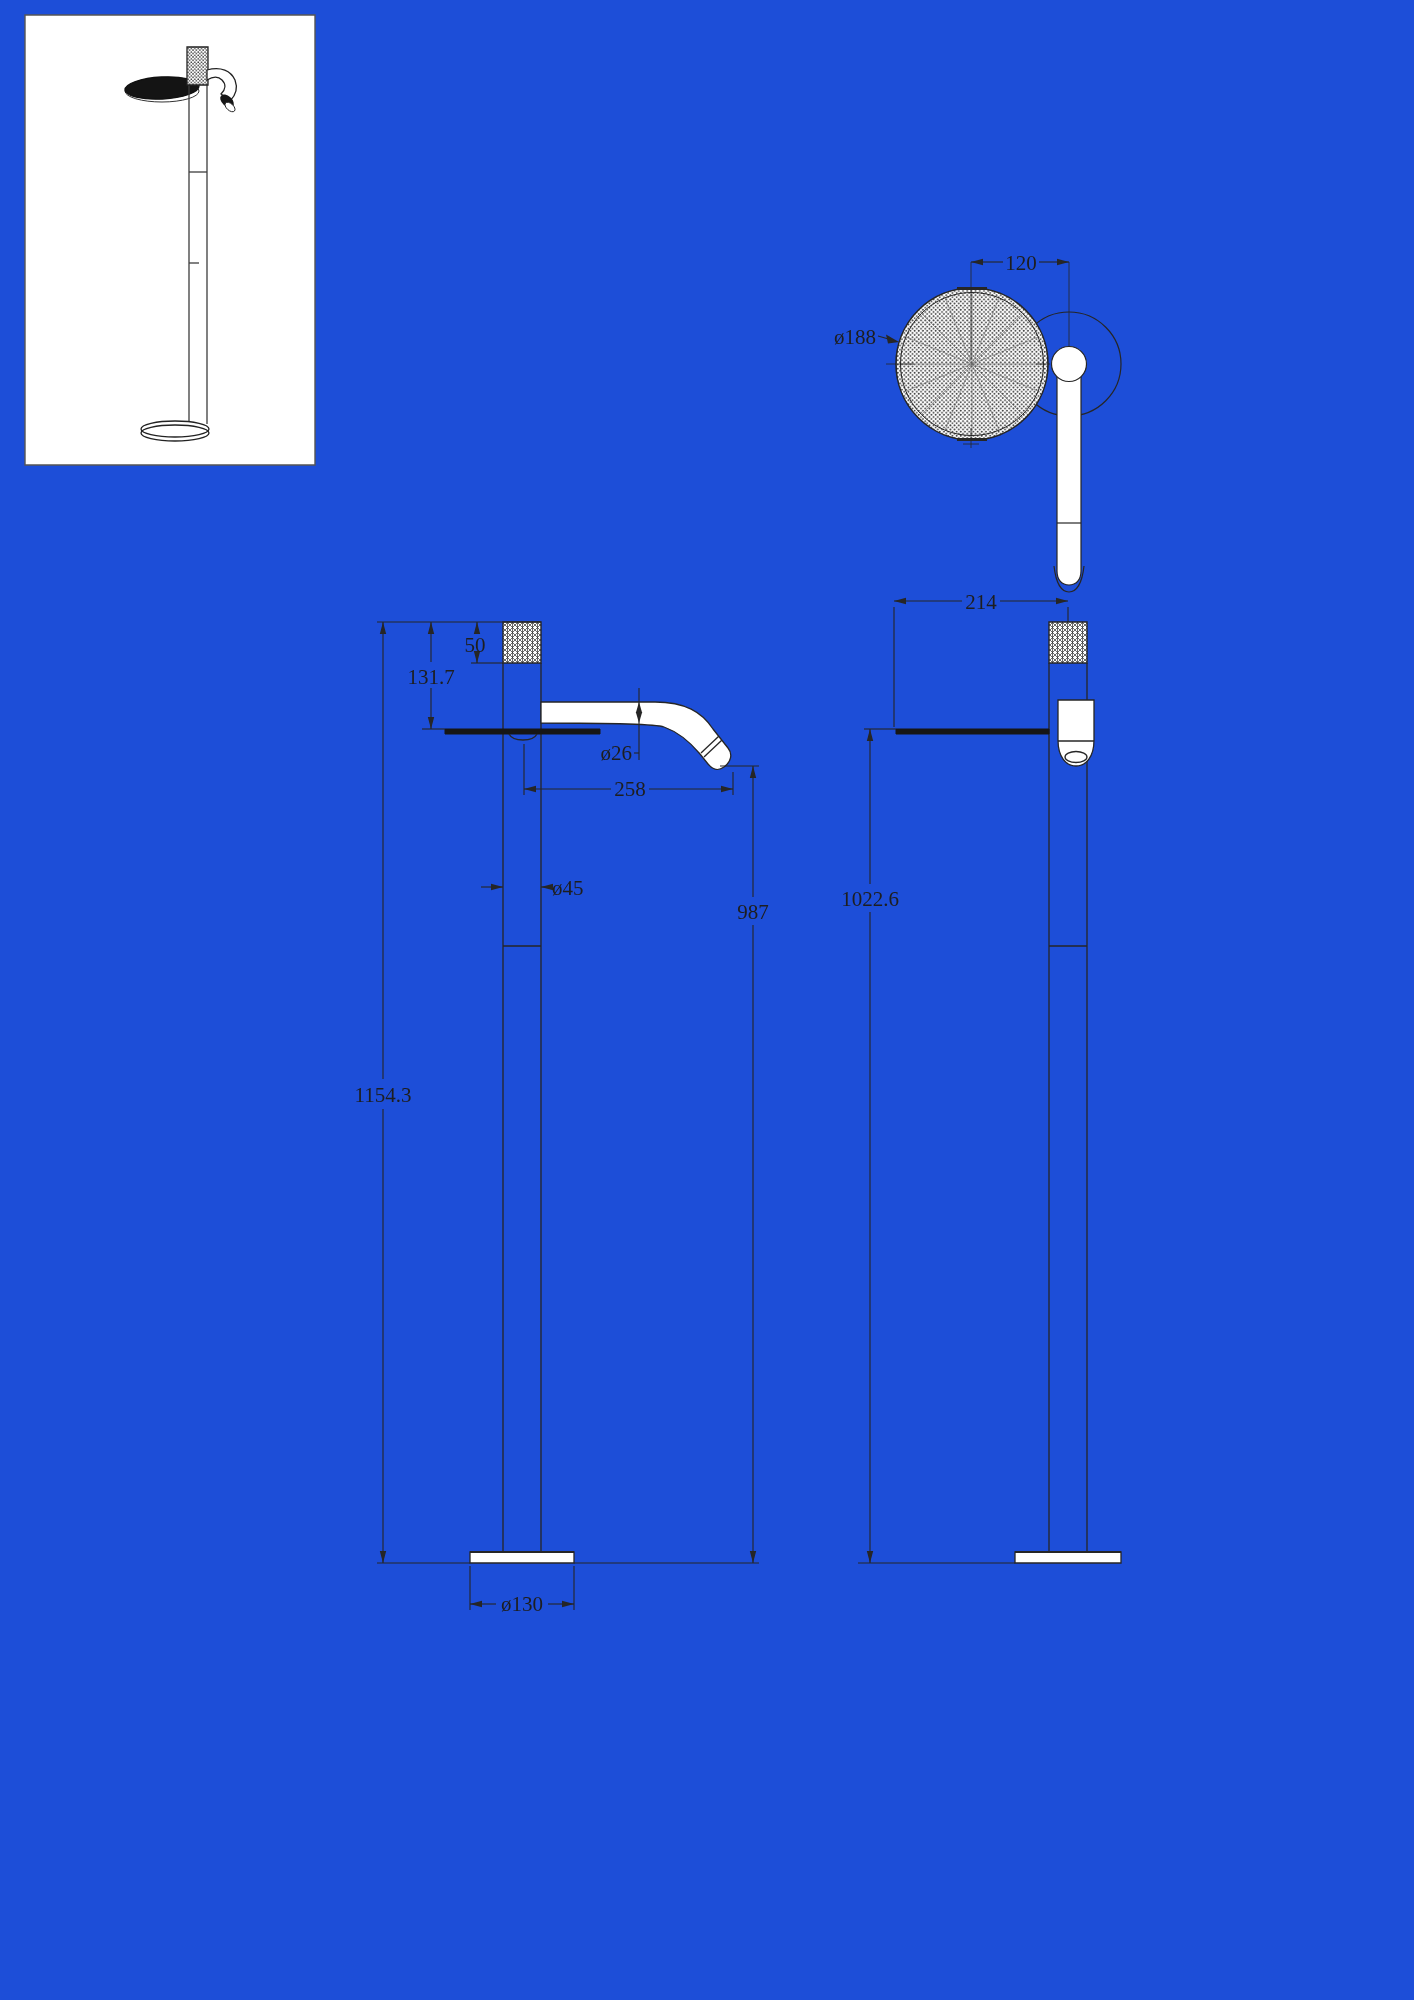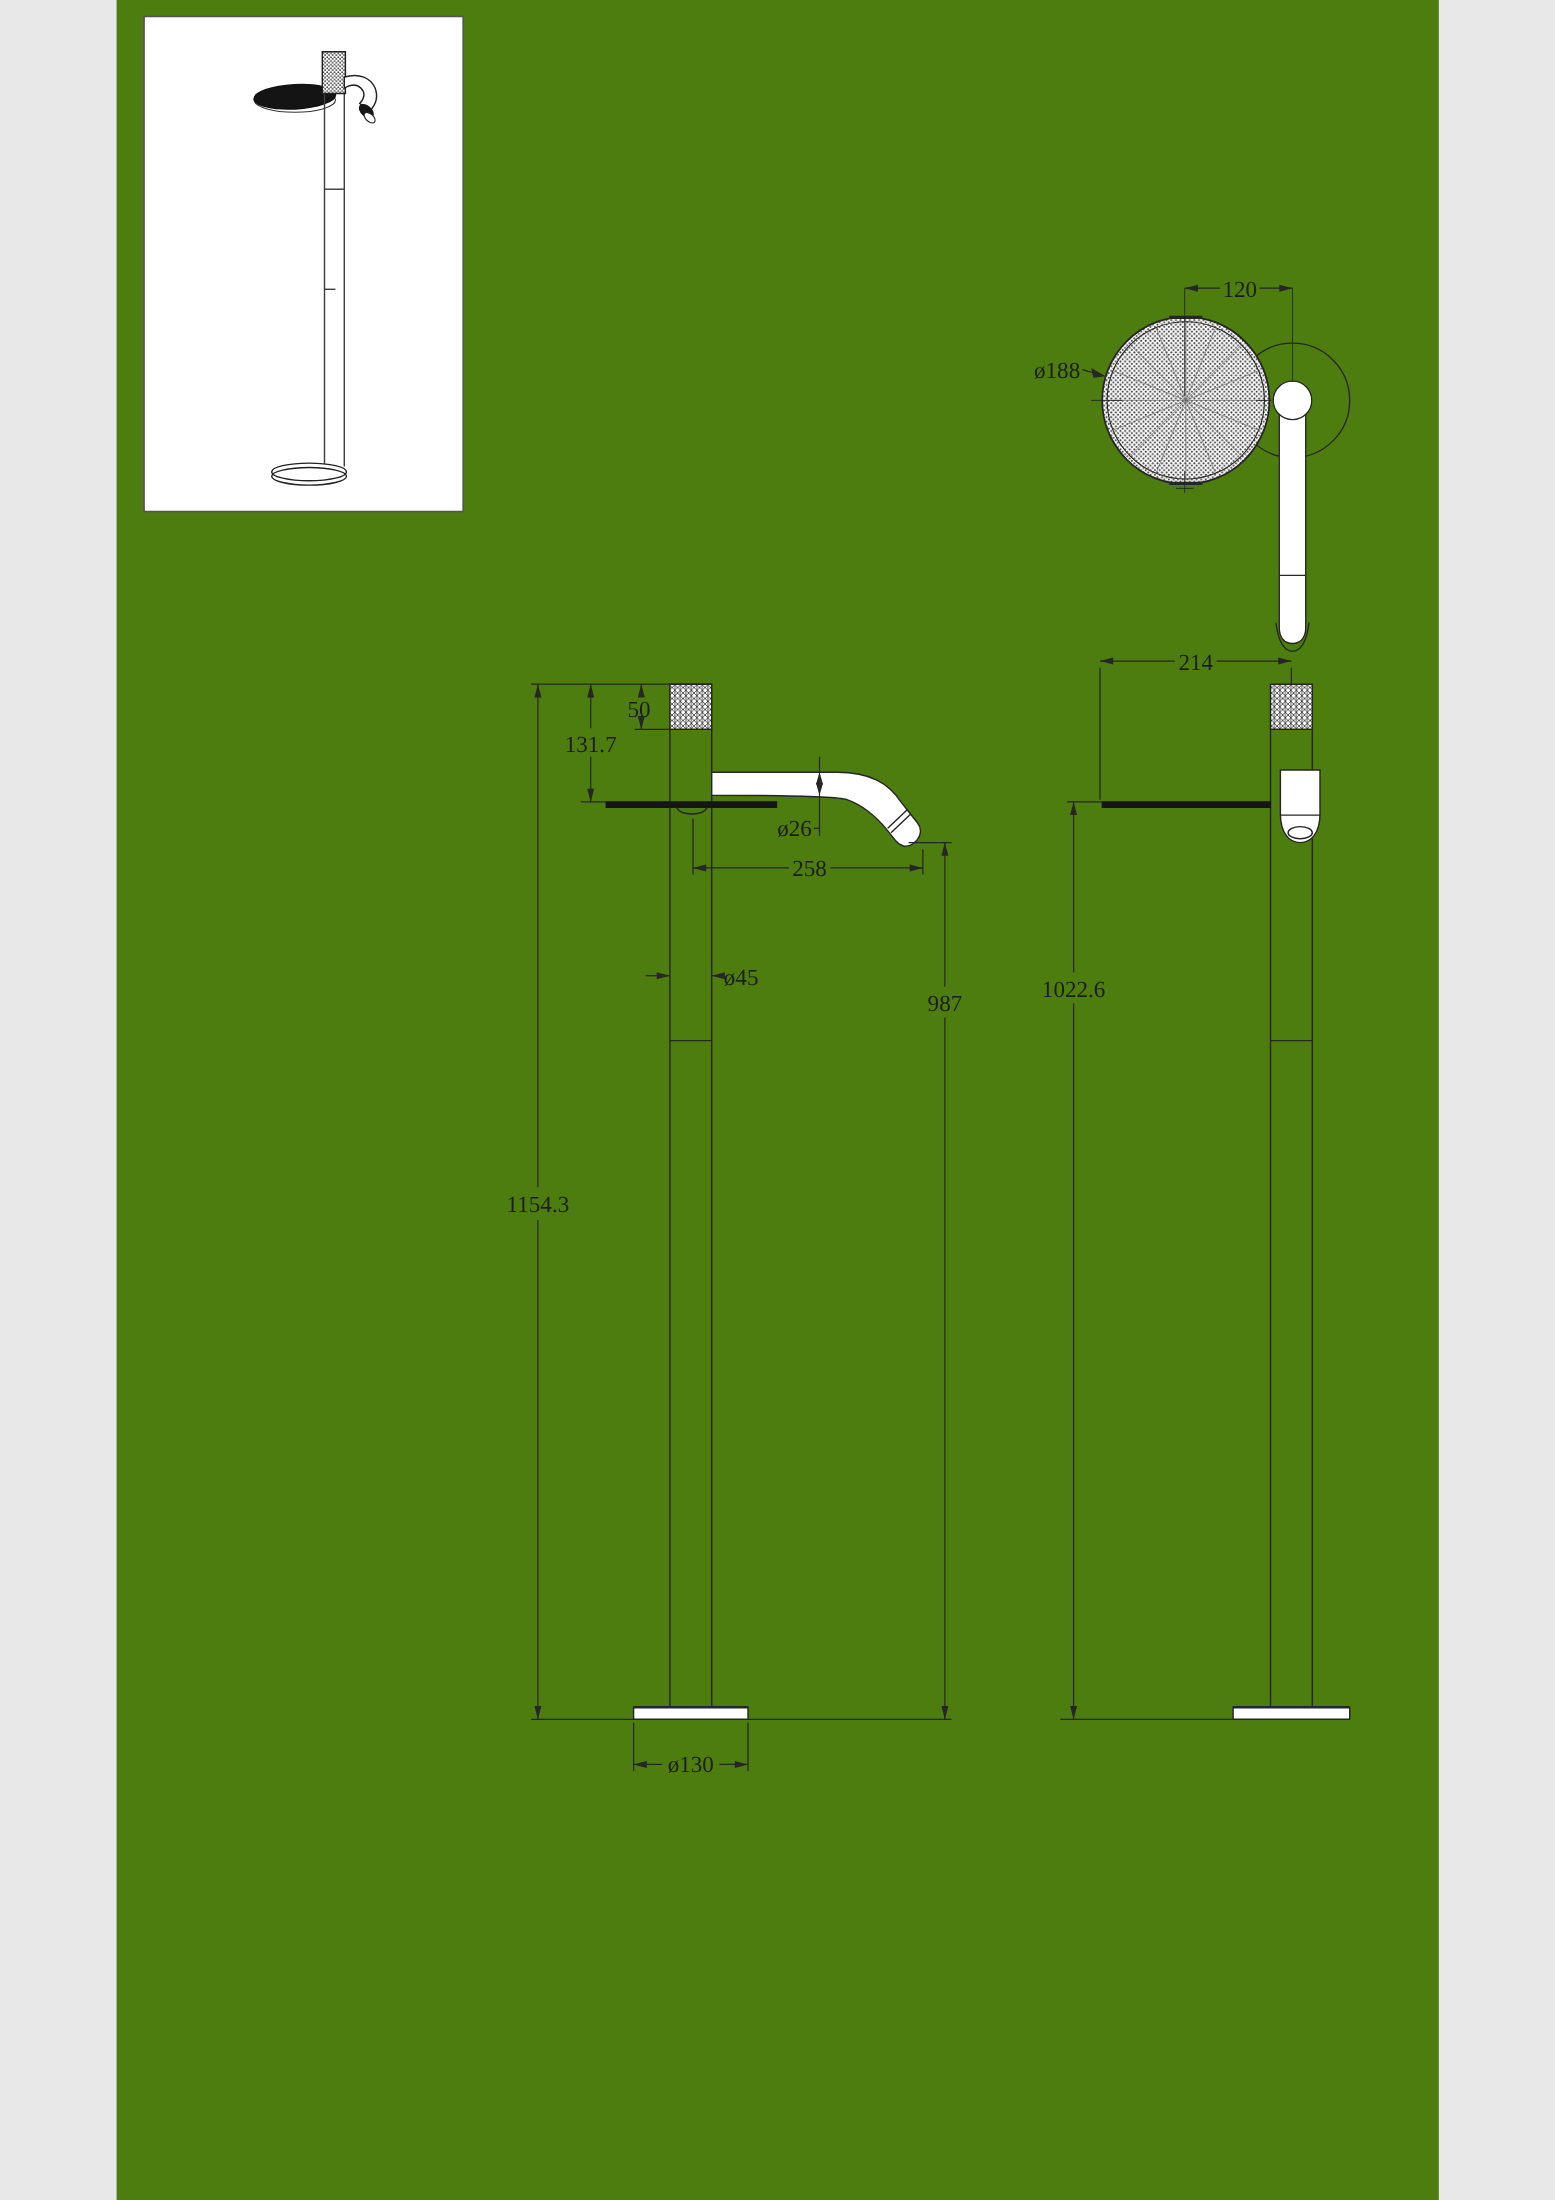--- a/index.html
+++ b/index.html
@@ -1,16 +1,16 @@
 <!DOCTYPE html>
 <html><head>
 <meta charset="utf-8">
 <style>
   html,body{margin:0;padding:0;background:#e8e8e8;}
-  #page{position:relative;width:1202px;height:2000px;background:#4d7c0f;margin:0 auto;overflow:hidden;}
+  #page{position:relative;width:1414px;height:2000px;background:#1d4ed8;margin:0 auto;overflow:hidden;}
   svg{position:absolute;left:0;top:0;}
   .dim{font-family:"Liberation Serif","DejaVu Serif",serif;font-size:21px;fill:#1e1e1e;}
   line,path,rect,circle,ellipse,polyline{vector-effect:non-scaling-stroke;}
 </style>
 </head>
 <body>
 
 <div id="page">
 <svg width="1414" height="2000" viewBox="0 0 1414 2000" xmlns="http://www.w3.org/2000/svg">
   <defs>

